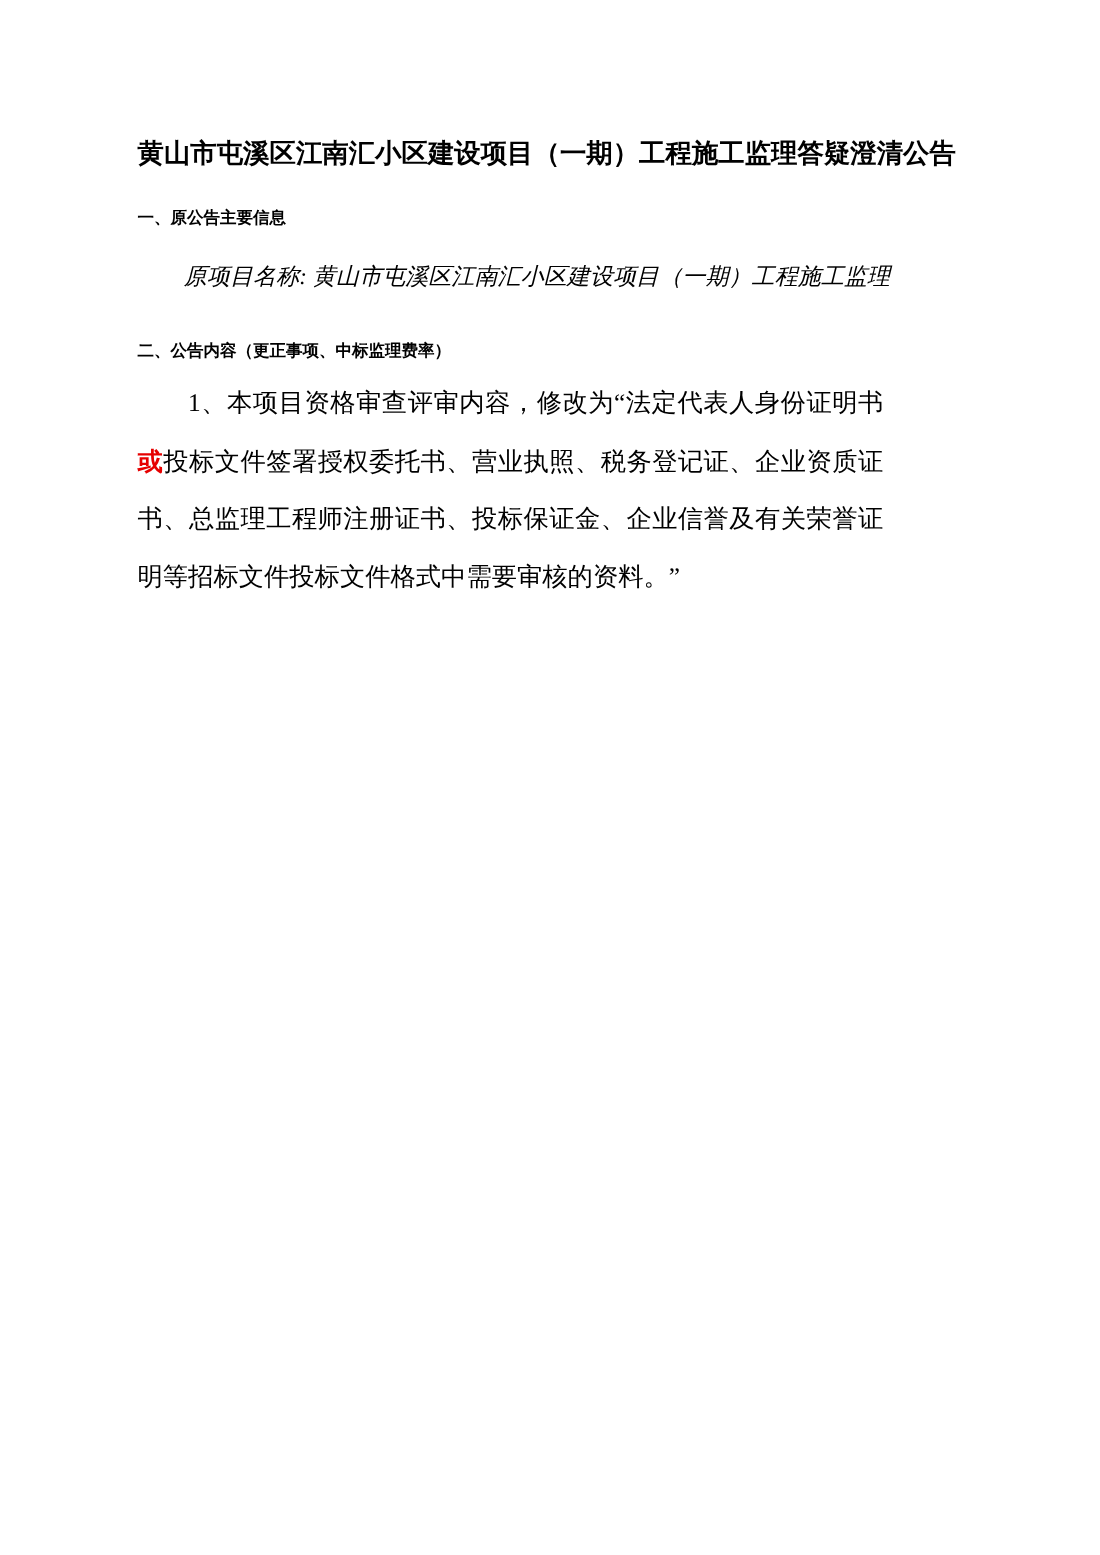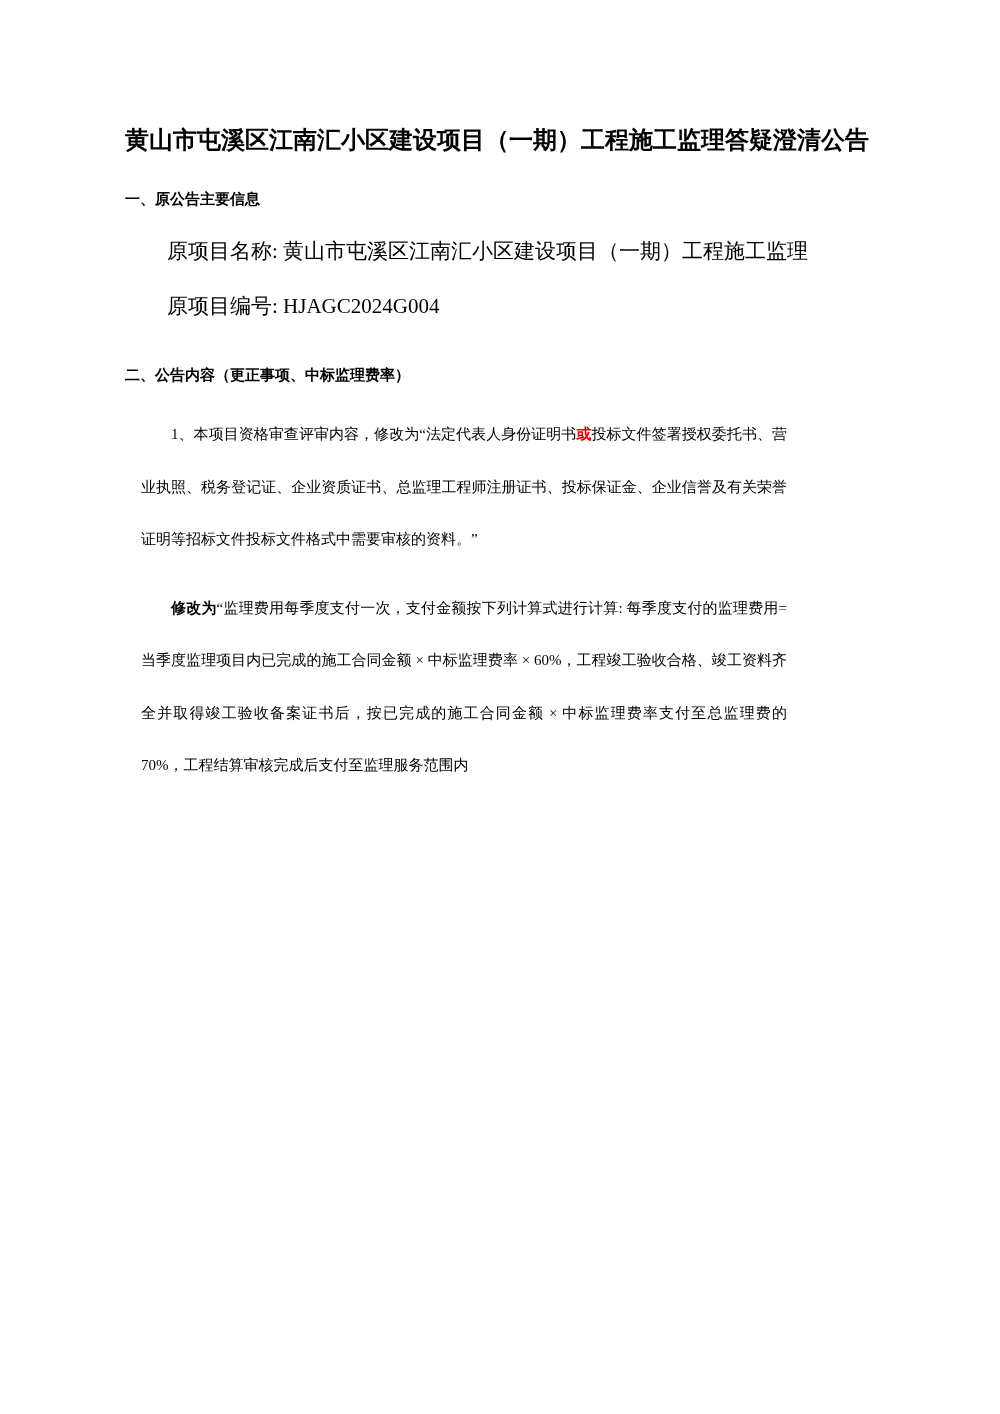--- a/index.html
+++ b/index.html
@@ -34,27 +34,28 @@
   }
   .fields {
     margin: 8px 0 0 0;
   }
   .field-row {
     margin: 0;
     padding-left: 42px;
     font-size: 21px;
     line-height: 55px;
     white-space: nowrap;
+    font-style: italic;
   }
   .body-text {
     margin-top: 4px;
   }
   .body-text p {
-    margin: 16px;
-    font-size: 15px;
+    margin: 0;
+    font-size: 23px;
     line-height: 52.5px;
     text-indent: 2em;
     text-align: justify;
   }
   .bold {
     font-weight: 700;
   }
   .red-bold {
     color: var(--red-emphasis, #e60000);
     font-weight: 700;
@@ -64,28 +65,26 @@
 <body>
 
 <div class="page">
 
   <h1 class="doc-title">黄山市屯溪区江南汇小区建设项目（一期）工程施工监理答疑澄清公告</h1>
 
   <h2 class="sec-heading">一、原公告主要信息</h2>
 
   <div class="fields">
     <p class="field-row"><span>原项目名称:</span> <span>黄山市屯溪区江南汇小区建设项目（一期）工程施工监理</span></p>
-    <p class="field-row"><span>原项目编号:</span> <span>HJAGC2024G004</span></p>
   </div>
 
   <h2 class="sec-heading">二、公告内容（更正事项、中标监理费率）</h2>
 
   <div class="body-text">
 
     <p><span>1、本项目资格审查评审内容，修改为“法定代表人身份证明书</span><span class="red-bold">或</span><span>投标文件签署授权委托书、营业执照、税务登记证、企业资质证书、总监理工程师注册证书、投标保证金、企业信誉及有关荣誉证明等招标文件投标文件格式中需要审核的资料。”</span></p>
 
 
 
-    <p><span class="bold">修改为</span><span>“监理费用每季度支付一次，支付金额按下列计算式进行计算: 每季度支付的监理费用=当季度监理项目内已完成的施工合同金额 × 中标监理费率 × 60%，工程竣工验收合格、竣工资料齐全并取得竣工验收备案证书后，按已完成的施工合同金额 × 中标监理费率支付至总监理费的 70%，工程结算审核完成后支付至监理服务范围内</span></p>
 
   </div>
 
 </div>
 
 </body></html>

